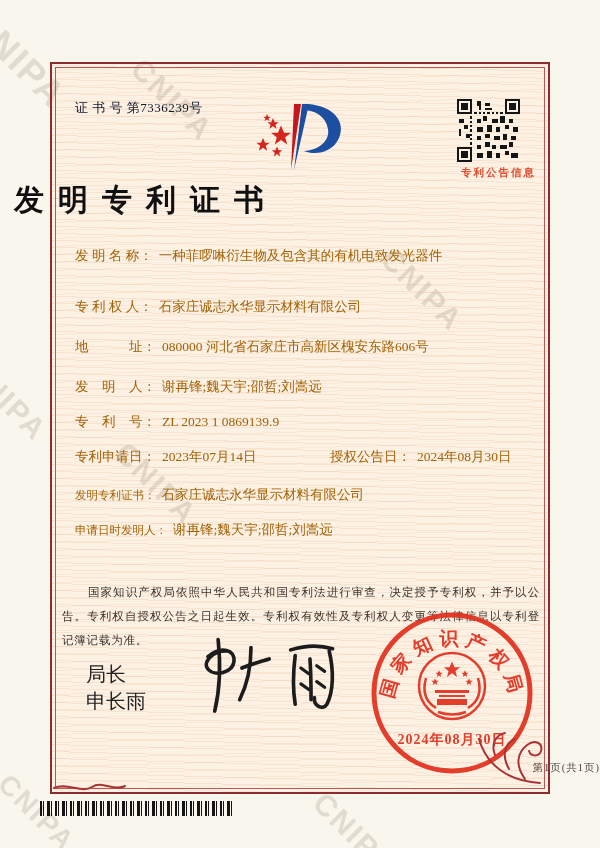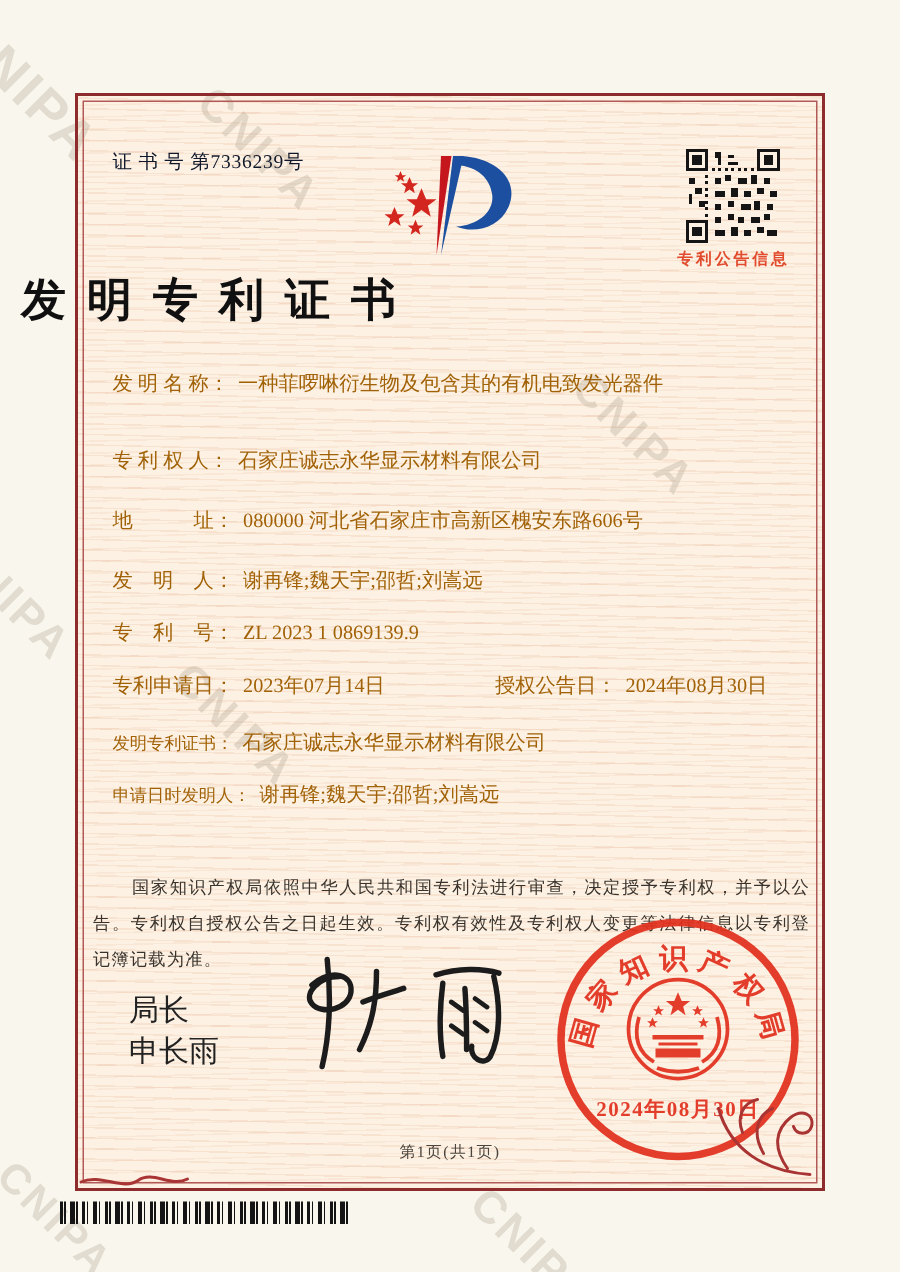--- a/index.html
+++ b/index.html
@@ -14,36 +14,36 @@
         repeating-linear-gradient(1.5deg, rgba(226,166,132,.20) 0 1px, rgba(0,0,0,0) 1px 7px),
         repeating-linear-gradient(-1.5deg, rgba(226,166,132,.13) 0 1px, rgba(0,0,0,0) 1px 8px),
         #fdf1e3;}
   .frame-line{position:absolute;left:50px;top:62px;width:500px;height:732px;z-index:2;
       box-sizing:border-box;border:2px solid #8e2b2c;outline:1px solid #b25a58;outline-offset:-6px;
       pointer-events:none;}
   .content{position:absolute;inset:0;z-index:3;}
   .content > *{position:absolute;}
   .cert-no{left:75px;top:99px;font-size:13px;color:#0f172a;letter-spacing:.5px;}
   .qr{left:457px;top:99px;}
-  .qr-caption{left:442px;top:166px;width:94px;text-align:center;font-size:10.5px;
+  .qr-caption{left:442px;top:166px;width:94px;text-align:right;font-size:10.5px;
       color:#e14b2e;letter-spacing:2px;font-weight:700;}
   .logo{left:236px;top:96px;}
   .title{left:0;top:180px;width:100%;text-align:left;font-size:30px;font-weight:700;
       letter-spacing:14px;text-indent:14px;color:#101010;}
   .row{left:75px;width:465px;font-size:13.5px;color:#a16207;white-space:nowrap;}
   .row .lbl{display:inline-block;}
   .row .val{margin-left:6px;}
   .row.sm .lbl{font-size:11.5px;}
   .row .col2{position:absolute;left:255px;top:0;}
   .legal{left:62px;top:568px;width:478px;font-size:11.5px;line-height:24px;color:#39332c;
       text-align:justify;text-indent:26px;letter-spacing:.8px;}
   .officer{left:86px;top:662px;font-size:20px;color:#222;line-height:27px;font-family:Liberation Mono, monospace;}
   .sig{left:183px;top:634px;}
   .seal{left:367px;top:608px;opacity:.93;}
-  .footer{left:0;top:761px;width:100%;text-align:center;font-size:10.5px;color:#4a443c;letter-spacing:1px;}
+  .footer{left:0;top:761px;width:100%;text-align:right;font-size:10.5px;color:#4a443c;letter-spacing:1px;}
   .barcode{left:40px;top:801px;width:194px;height:15px;
       background:repeating-linear-gradient(90deg,#141414 0 2px,rgba(0,0,0,0) 2px 3px,#141414 3px 4px,
       rgba(0,0,0,0) 4px 7px,#141414 7px 10px,rgba(0,0,0,0) 10px 11px,#141414 11px 12px,rgba(0,0,0,0) 12px 15px);}
   .fl-br{left:465px;top:695px;}
   .fl-bl{left:52px;top:780px;}
 </style>
 </head>
 <body>
 
 <div class="page">

